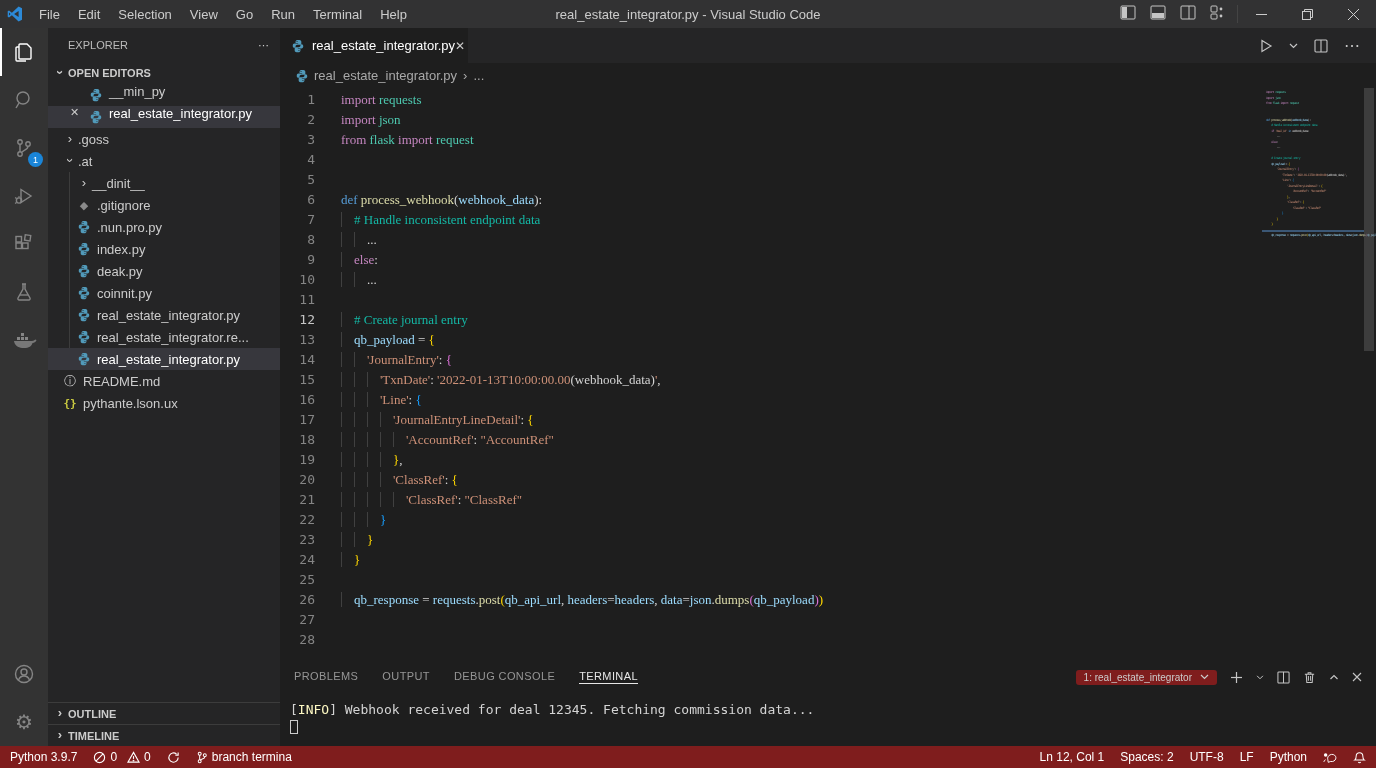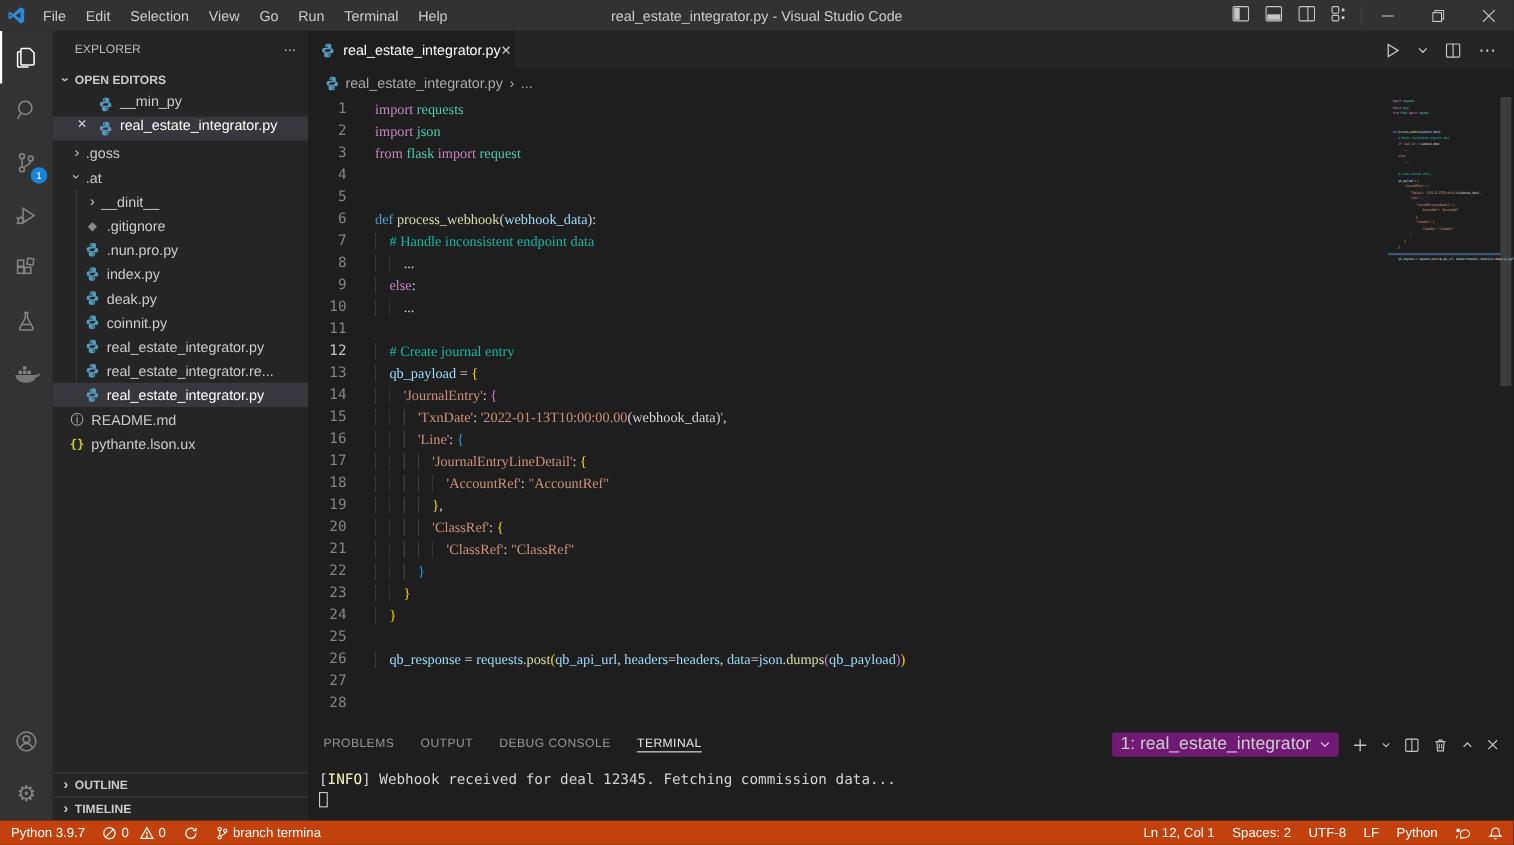--- a/index.html
+++ b/index.html
@@ -71,27 +71,27 @@
   .mm-deco{position:absolute;left:-4px;right:-2px;top:142px;height:2px;background:rgba(83,134,189,.55)}
   .scrollbar{position:absolute;top:0;right:0;bottom:0;width:14px}
   .scroll-slider{position:absolute;top:0;left:2px;right:2px;height:263px;background:rgba(121,121,121,.35)}
   
   .panel{position:absolute;left:0;right:0;bottom:0;height:85px;background:#1e1e1e}
   .panel-header{height:32px;display:flex;align-items:center;padding-left:14px}
   .panel-tab{margin-right:24px;font-size:11px;color:#969696;letter-spacing:.4px;display:flex;align-items:center;
     border-bottom:1px solid transparent;padding-bottom:1px}
   .panel-tab.active{color:#e7e7e7;border-bottom-color:#e7e7e7}
   .panel-actions{margin-left:auto;display:flex;align-items:center;gap:13px;padding-right:14px;color:#cccccc}
-  .term-select{background:#701a75;border-radius:3px;padding:2px 8px;font-size:16px;color:#cccccc;
+  .term-select{background:#7f1d1d;border-radius:3px;padding:2px 8px;font-size:10px;color:#cccccc;
     display:flex;align-items:center;gap:8px}
   .pa-icon{display:flex;align-items:center;color:#c5c5c5}
   .terminal-body{padding:8px 0 0 10px;font-family:"DejaVu Sans Mono",monospace;font-size:13px;line-height:17px;color:#cccccc}
   .cursor-hollow{display:inline-block;width:8px;height:14px;border:1px solid #cccccc;vertical-align:text-bottom}
   
-  .statusbar{position:absolute;left:0;right:0;bottom:0;height:22px;background:#c2410c;color:#ffffff;
+  .statusbar{position:absolute;left:0;right:0;bottom:0;height:22px;background:#7f1d1d;color:#ffffff;
     display:flex;font-size:12px;padding:0 10px}
   .sb-group{display:flex;align-items:center;gap:16px}
   .sb-item{display:flex;align-items:center;gap:4px;white-space:nowrap}
   .sb-right{margin-left:auto;display:flex;align-items:center;gap:16px}
   .s-ic{display:flex;align-items:center}
 </style>
 </head>
 <body>
 
 <div class="titlebar">

